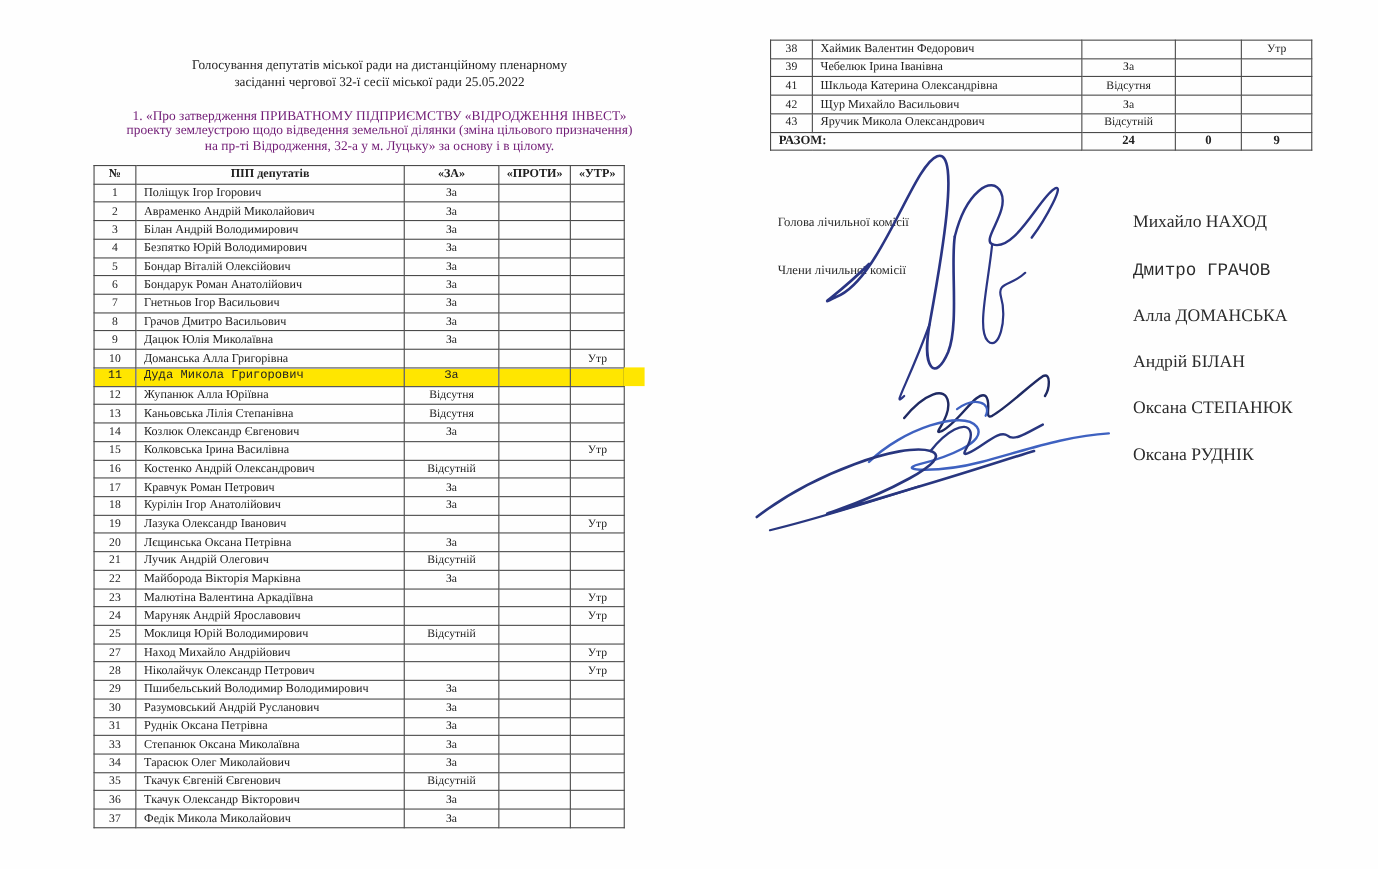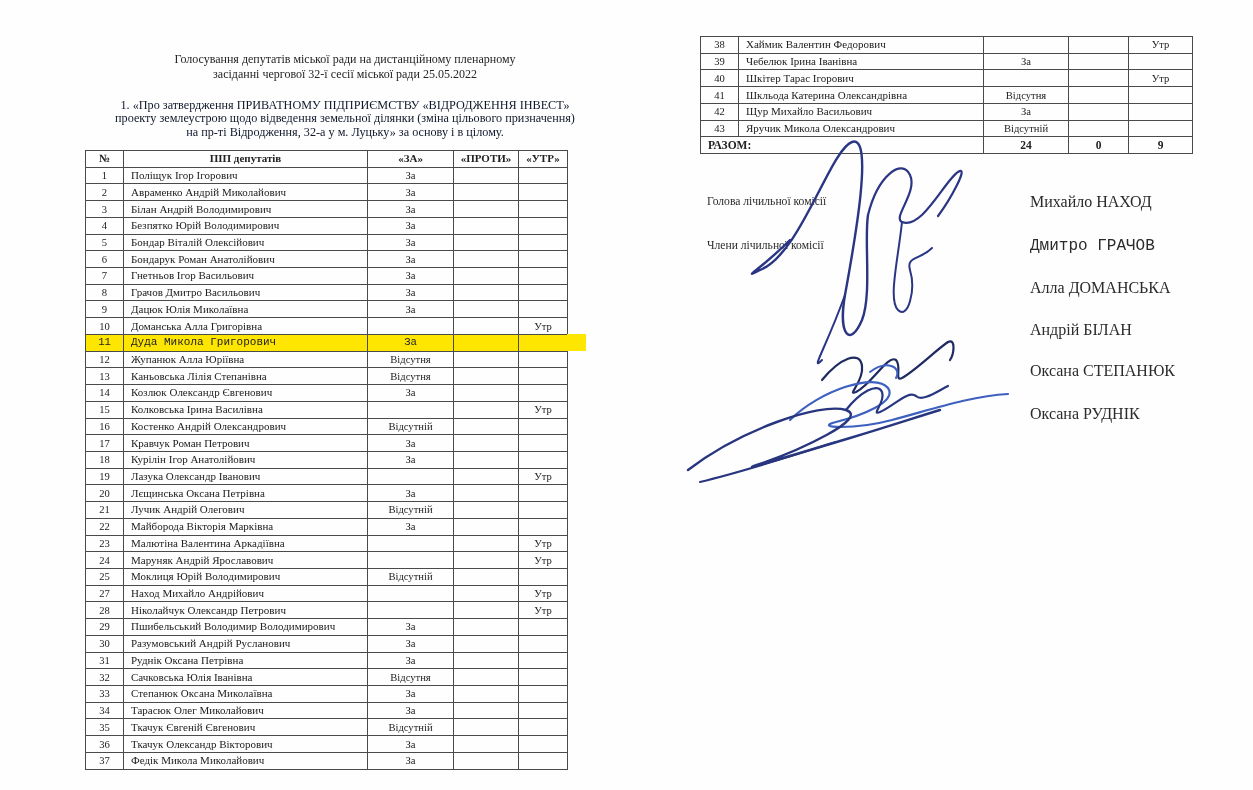--- a/index.html
+++ b/index.html
@@ -3,21 +3,21 @@
 <meta charset="utf-8">
 <style>
   html,body{margin:0;padding:0;background:#ffffff;}
   body{font-family:"Liberation Serif","DejaVu Serif",serif;color:#1e1e1e;}
   .page{position:relative;width:1253px;height:790px;background:#fefefe;overflow:hidden;}
 
   
   .title-block{position:absolute;left:85px;top:52px;width:520px;text-align:center;
     font-size:12px;line-height:14.5px;color:#242424;}
   .subject-block{position:absolute;left:73px;top:99px;width:544px;text-align:center;
-    font-size:12.2px;line-height:13.4px;color:#0f172a;font-family:Liberation Serif, serif;}
+    font-size:12.2px;line-height:13.4px;color:#701a75;font-family:Liberation Serif, serif;}
 
   
   table.vt{position:absolute;border-collapse:collapse;table-layout:fixed;
     font-size:11px;color:#222;background:transparent;}
   table.vt td,table.vt th{border:1px solid #4a4a4a;padding:0;height:15.72px;
     line-height:15px;overflow:hidden;white-space:nowrap;}
   table.vt-left{left:85px;top:150px;width:482px;}
   table.vt-right{left:700px;top:36px;width:492px;}
   .c-num{text-align:center;font-size:10.6px;}
   .c-name{text-align:left;padding-left:7px !important;font-size:11px;}
@@ -274,27 +274,20 @@
           <td class="c-vote"></td>
         </tr>
         <tr>
           <td class="c-num">31</td>
           <td class="c-name">Руднік Оксана Петрівна</td>
           <td class="c-vote">За</td>
           <td class="c-vote"></td>
           <td class="c-vote"></td>
         </tr>
         <tr>
-          <td class="c-num">32</td>
-          <td class="c-name">Сачковська Юлія Іванівна</td>
-          <td class="c-vote">Відсутня</td>
-          <td class="c-vote"></td>
-          <td class="c-vote"></td>
-        </tr>
-        <tr>
           <td class="c-num">33</td>
           <td class="c-name">Степанюк Оксана Миколаївна</td>
           <td class="c-vote">За</td>
           <td class="c-vote"></td>
           <td class="c-vote"></td>
         </tr>
         <tr>
           <td class="c-num">34</td>
           <td class="c-name">Тарасюк Олег Миколайович</td>
           <td class="c-vote">За</td>
@@ -342,27 +335,20 @@
           <td class="c-vote"></td>
           <td class="c-vote"></td>
           <td class="c-vote">Утр</td>
         </tr>
         <tr>
           <td class="c-num">39</td>
           <td class="c-name">Чебелюк Ірина Іванівна</td>
           <td class="c-vote">За</td>
           <td class="c-vote"></td>
           <td class="c-vote"></td>
-        </tr>
-        <tr>
-          <td class="c-num">40</td>
-          <td class="c-name">Шкітер Тарас Ігорович</td>
-          <td class="c-vote"></td>
-          <td class="c-vote"></td>
-          <td class="c-vote">Утр</td>
         </tr>
         <tr>
           <td class="c-num">41</td>
           <td class="c-name">Шкльода Катерина Олександрівна</td>
           <td class="c-vote">Відсутня</td>
           <td class="c-vote"></td>
           <td class="c-vote"></td>
         </tr>
         <tr>
           <td class="c-num">42</td>

